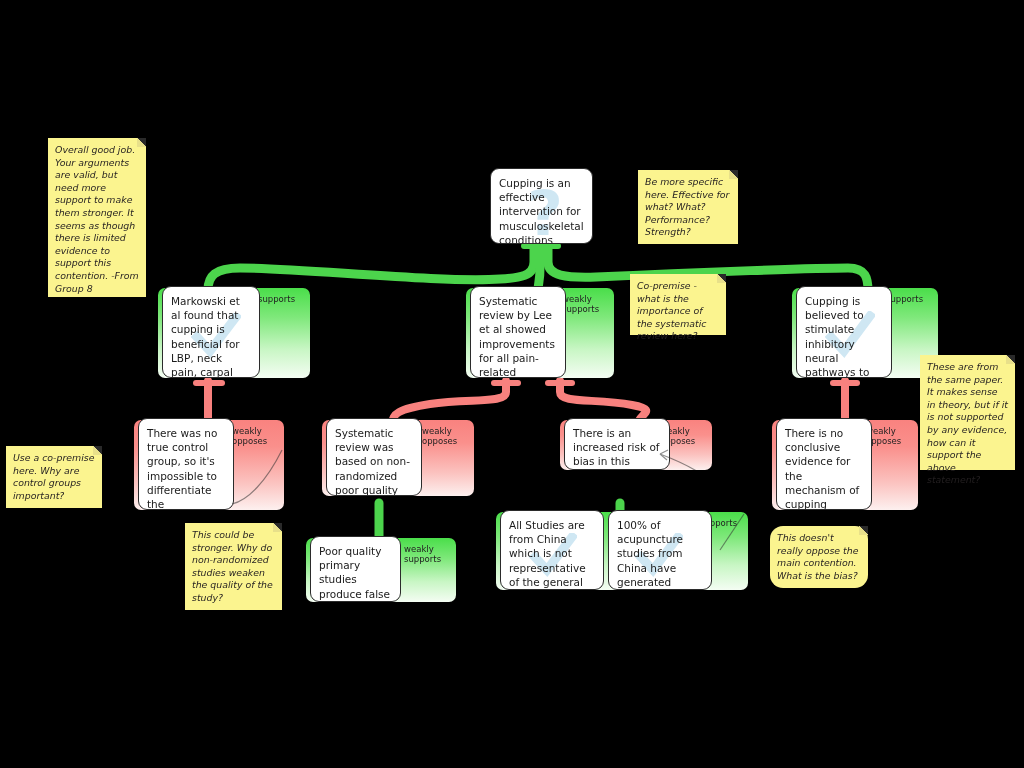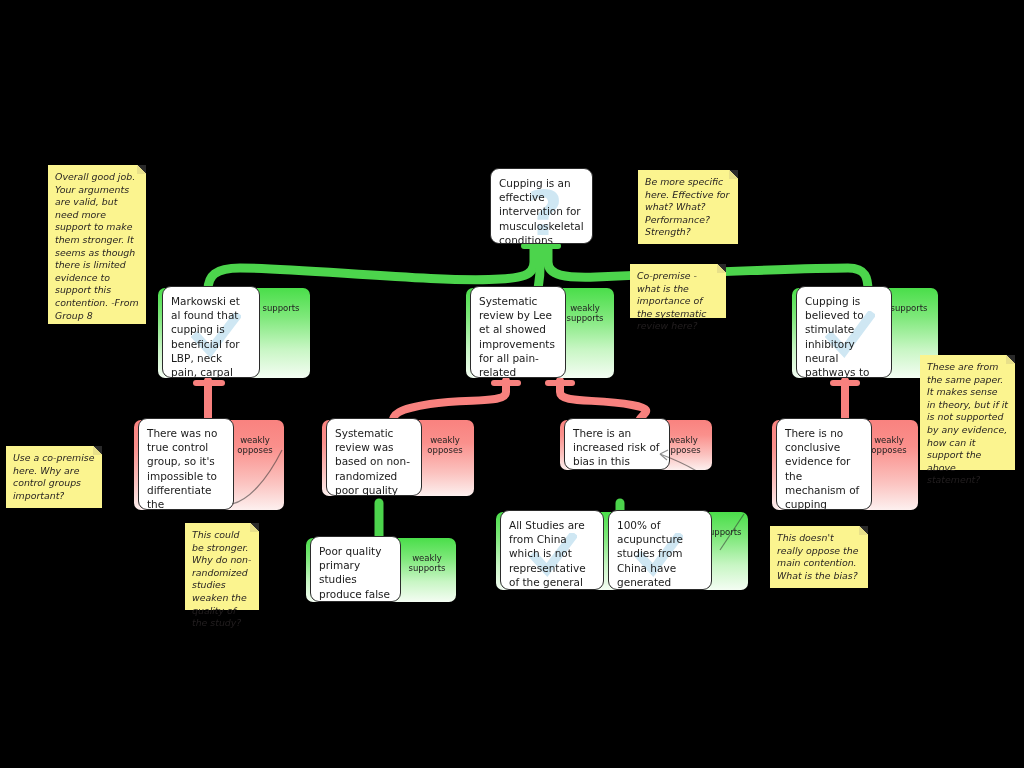--- a/index.html
+++ b/index.html
@@ -6,22 +6,22 @@
   body{width:1024px;height:768px;position:relative;overflow:hidden;
        font-family:"DejaVu Sans","Liberation Sans",sans-serif;}
   #canvas{position:absolute;inset:0;width:1024px;height:768px;}
 
   svg.edges{position:absolute;left:0;top:0;width:1024px;height:768px;pointer-events:none;}
 
   
   .panel{position:absolute;border-radius:7px;overflow:hidden;}
   .panel.support{background:linear-gradient(180deg,#4ade4a 0%,#7ee87a 32%,#c8f6c4 68%,#f4fdf3 100%);}
   .panel.oppose{background:linear-gradient(180deg,#f9827f 0%,#fa908c 30%,#fbc3c0 70%,#fdf0ef 100%);}
-  .panel-label{position:absolute;right:6px;top:6px;width:46px;text-align:center;
-               font-size:8.5px;line-height:10px;color:#222;margin-top:9px;}
+  .panel-label{position:absolute;right:6px;top:6px;width:46px;
+               font-size:8.5px;line-height:10px;color:#222;}
 
   
   .claim{position:absolute;background:#fff;border:1.4px solid #2b2b2b;border-radius:9px;
          box-sizing:border-box;padding:7px 8px 6px 8px;overflow:hidden;}
   .claim .txt{position:relative;z-index:2;font-size:10.5px;line-height:14.2px;color:#1a1a1a;}
   .wm{position:absolute;z-index:1;pointer-events:none;opacity:.55;}
 
   
   .note{position:absolute;background:#fbf48f;box-sizing:border-box;
         padding:6px 7px 5px 7px;color:#231f20;
@@ -158,48 +158,48 @@
     </svg>
     <div class="txt">All Studies are from China which is not representative of the general population</div>
   </div>
   <div class="claim" style="left:608px;top:510px;width:104px;height:80px;">
     <svg class="wm" style="left:26px;top:22px;width:48px;height:44px;" viewBox="0 0 48 44">
       <path d="M6 24 L18 37 L43 4" stroke="#a8d4ea" stroke-width="9" fill="none" stroke-linecap="square"></path>
     </svg>
     <div class="txt">100% of acupuncture studies from China have generated positive results</div>
   </div>
 
-  <div class="note" style="left:48px;top:165px;width:98px;height:159px;">
+  <div class="note" style="left:48px;top:138px;width:98px;height:159px;">
     <div class="fold"></div>
     <div class="ntxt">Overall good job. Your arguments are valid, but need more support to make them stronger. It seems as though there is limited evidence to support this contention.        -From Group 8</div>
   </div>
 
   <div class="note" style="left:638px;top:170px;width:100px;height:74px;">
     <div class="fold"></div>
     <div class="ntxt">Be more specific here. Effective for what? What? Performance? Strength?</div>
   </div>
 
-  <div class="note" style="left:630px;top:264px;width:96px;height:54px;">
+  <div class="note" style="left:630px;top:274px;width:96px;height:61px;">
     <div class="fold"></div>
     <div class="ntxt">Co-premise - what is the importance of the systematic review here?</div>
   </div>
 
   <div class="note" style="left:6px;top:446px;width:96px;height:62px;">
     <div class="fold"></div>
     <div class="ntxt">Use a co-premise here. Why are control groups important?</div>
   </div>
 
   <div class="note" style="left:920px;top:355px;width:95px;height:115px;">
     <div class="fold"></div>
     <div class="ntxt">These are from the same paper. It makes sense in theory, but if it is not supported by any evidence, how can it support the above statement?</div>
   </div>
 
-  <div class="note" style="left:185px;top:523px;width:74px;height:87px;">
+  <div class="note" style="left:185px;top:523px;width:97px;height:87px;">
     <div class="fold"></div>
     <div class="ntxt">This could be stronger. Why do non-randomized studies weaken the quality of the study?</div>
   </div>
 
-  <div class="note" style="left:770px;top:526px;width:98px;height:62px;">
+  <div class="note" style="left:770px;top:526px;width:98px;height:62px;border-radius:13px;">
     <div class="fold"></div>
     <div class="ntxt">This doesn't really oppose the main contention. What is the bias?</div>
   </div>
 
 </div>
 
 </body></html>

